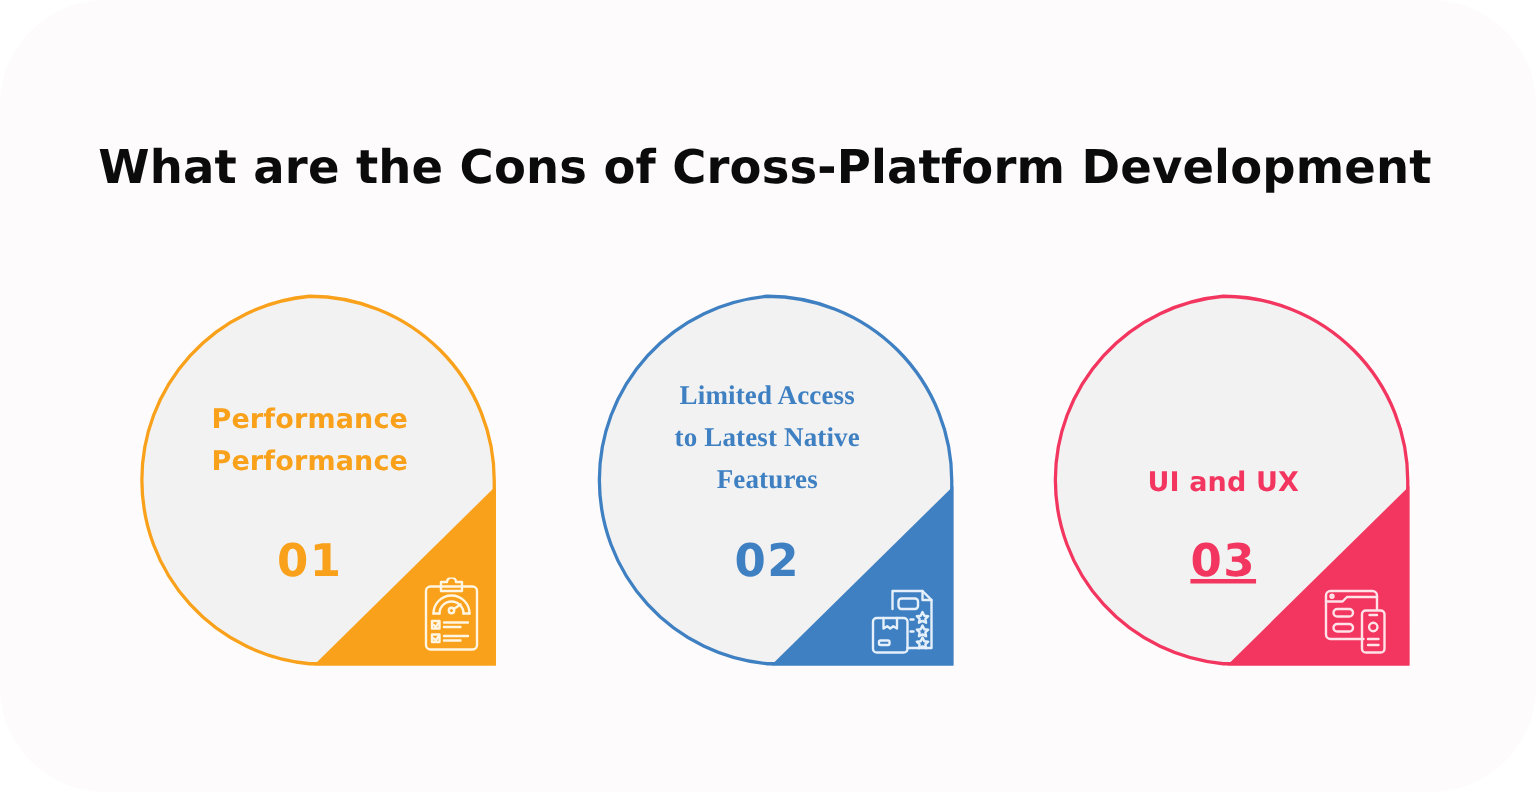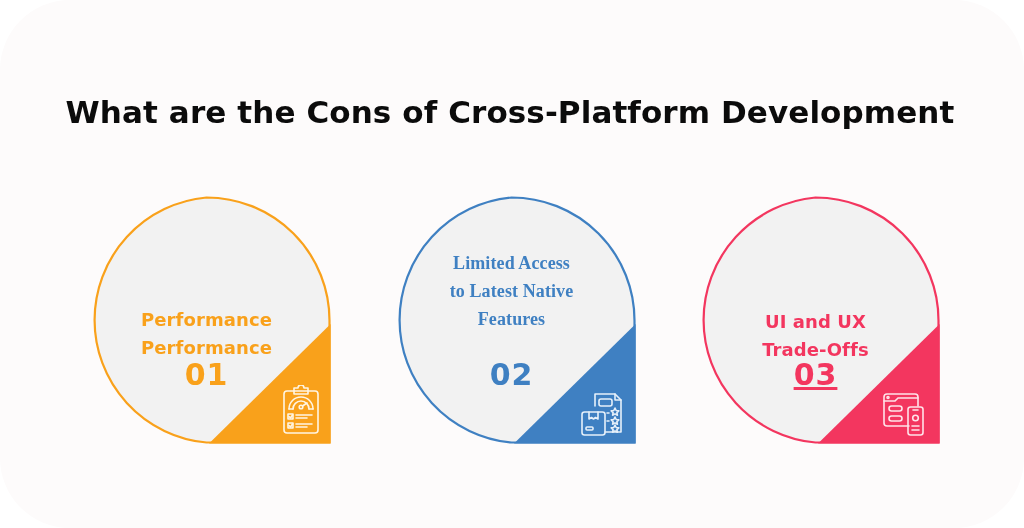--- a/index.html
+++ b/index.html
@@ -50,21 +50,21 @@
 
 <div class="canvas"></div>
 
 <h1 class="title">What are the Cons of Cross-Platform Development</h1>
 
 <div class="card" style="left:82px;">
   <svg class="shape" viewBox="0 0 249 248">
     <path d="M124.5,1.5 A123,123 0 0 1 247.5,124.5 L247.5,246.5 L124.5,246.5 A123,123 0 0 1 124.5,1.5 Z" fill="#f2f2f2" stroke="#f9a11b" stroke-width="2.2"></path>
     <path d="M248.6,128 L248.6,247.6 L127,247.6 Z" fill="#f9a11b"></path>
   </svg>
-  <div class="card-text" style="top:70px; color:#f9a11b;margin-top:40px;">
+  <div class="card-text" style="top:70px; color:#f9a11b;">
     <span>Performance</span>
     <span>Performance</span>
   </div>
   <div class="card-num" style="color:#f9a11b;">01</div>
   <div class="card-icon" style="left:197px; top:189px;">
     <svg viewBox="0 0 46 50" fill="none" stroke="#fff5e3" stroke-width="1.6" stroke-linejoin="round" stroke-linecap="round">
       <rect x="5" y="6" width="34" height="42" rx="3"></rect>
       <path d="M15 6 L15 3 L19 3 A3 3 0 0 1 25 3 L29 3 L29 6 L29 9 L15 9 Z"></path>
       <path d="M10 24 A12 12 0 0 1 34 24"></path>
       <path d="M14 24 A8 8 0 0 1 30 24"></path>
@@ -108,21 +108,20 @@
   </div>
 </div>
 
 <div class="card" style="left:691px;">
   <svg class="shape" viewBox="0 0 249 248">
     <path d="M124.5,1.5 A123,123 0 0 1 247.5,124.5 L247.5,246.5 L124.5,246.5 A123,123 0 0 1 124.5,1.5 Z" fill="#f2f2f2" stroke="#f3365f" stroke-width="2.2"></path>
     <path d="M248.6,128 L248.6,247.6 L127,247.6 Z" fill="#f3365f"></path>
   </svg>
   <div class="card-text" style="top:72px; color:#f3365f;margin-top:40px;">
     <span>UI and UX</span>
-    <span>Trade-Offs</span>
   </div>
   <div class="card-num" style="color:#f3365f;text-decoration:underline;">03</div>
   <div class="card-icon" style="left:190px; top:194px;">
     <svg viewBox="0 0 46 50" fill="none" stroke="#ffe3e9" stroke-width="1.6" stroke-linejoin="round" stroke-linecap="round">
       <path d="M28 36 L6 36 A3 3 0 0 1 3 33 L3 7 A3 3 0 0 1 6 4 L34 4 A3 3 0 0 1 37 7 L37 16"></path>
       <path d="M3 11 L14 11 L17 8 L37 8"></path>
       <circle cx="7" cy="7.5" r="1"></circle>
       <rect x="8" y="16" width="13" height="5" rx="2.5"></rect>
       <rect x="8" y="26" width="13" height="5" rx="2.5"></rect>
       <rect x="27" y="17" width="15" height="28" rx="2.5"></rect>

